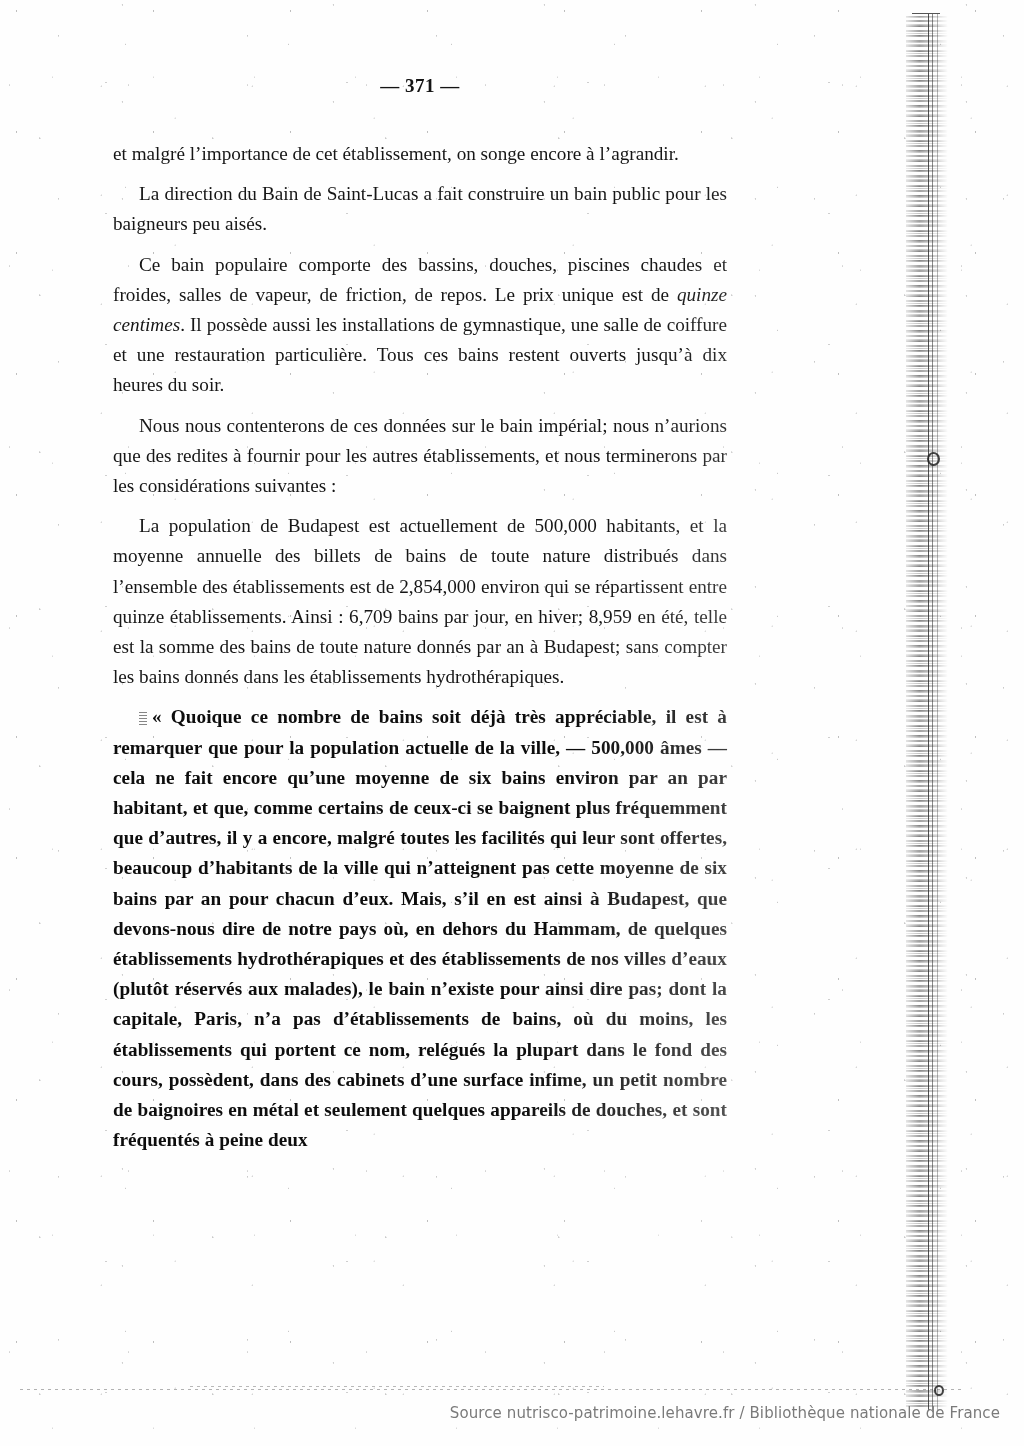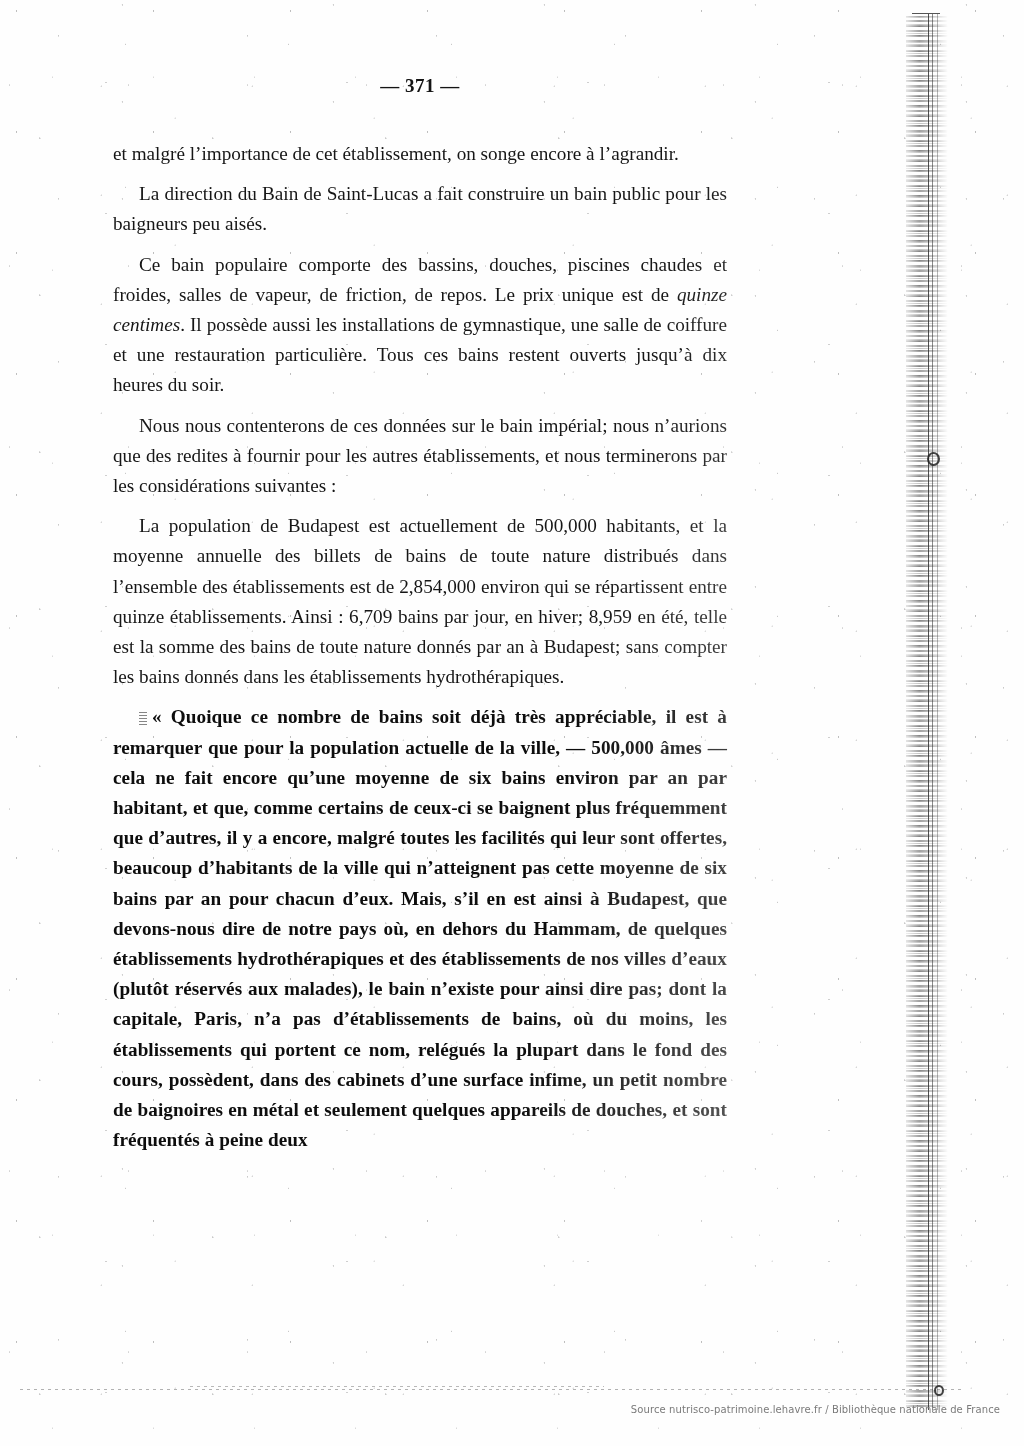--- a/index.html
+++ b/index.html
@@ -165,21 +165,21 @@
   }
 
   
   .source-line {
     position: absolute;
     left: 0;
     right: 24px;
     top: 1404px;
     text-align: right;
     font-family: "DejaVu Sans", "Liberation Sans", sans-serif;
-    font-size: 10px;
+    font-size: 15px;
     color: #7a7a7a;
     letter-spacing: .1px;
   }
 
   
   .ink-fade {
     position: absolute;
     left: 100px; top: 60px;
     width: 650px; height: 1180px;
     pointer-events: none;

